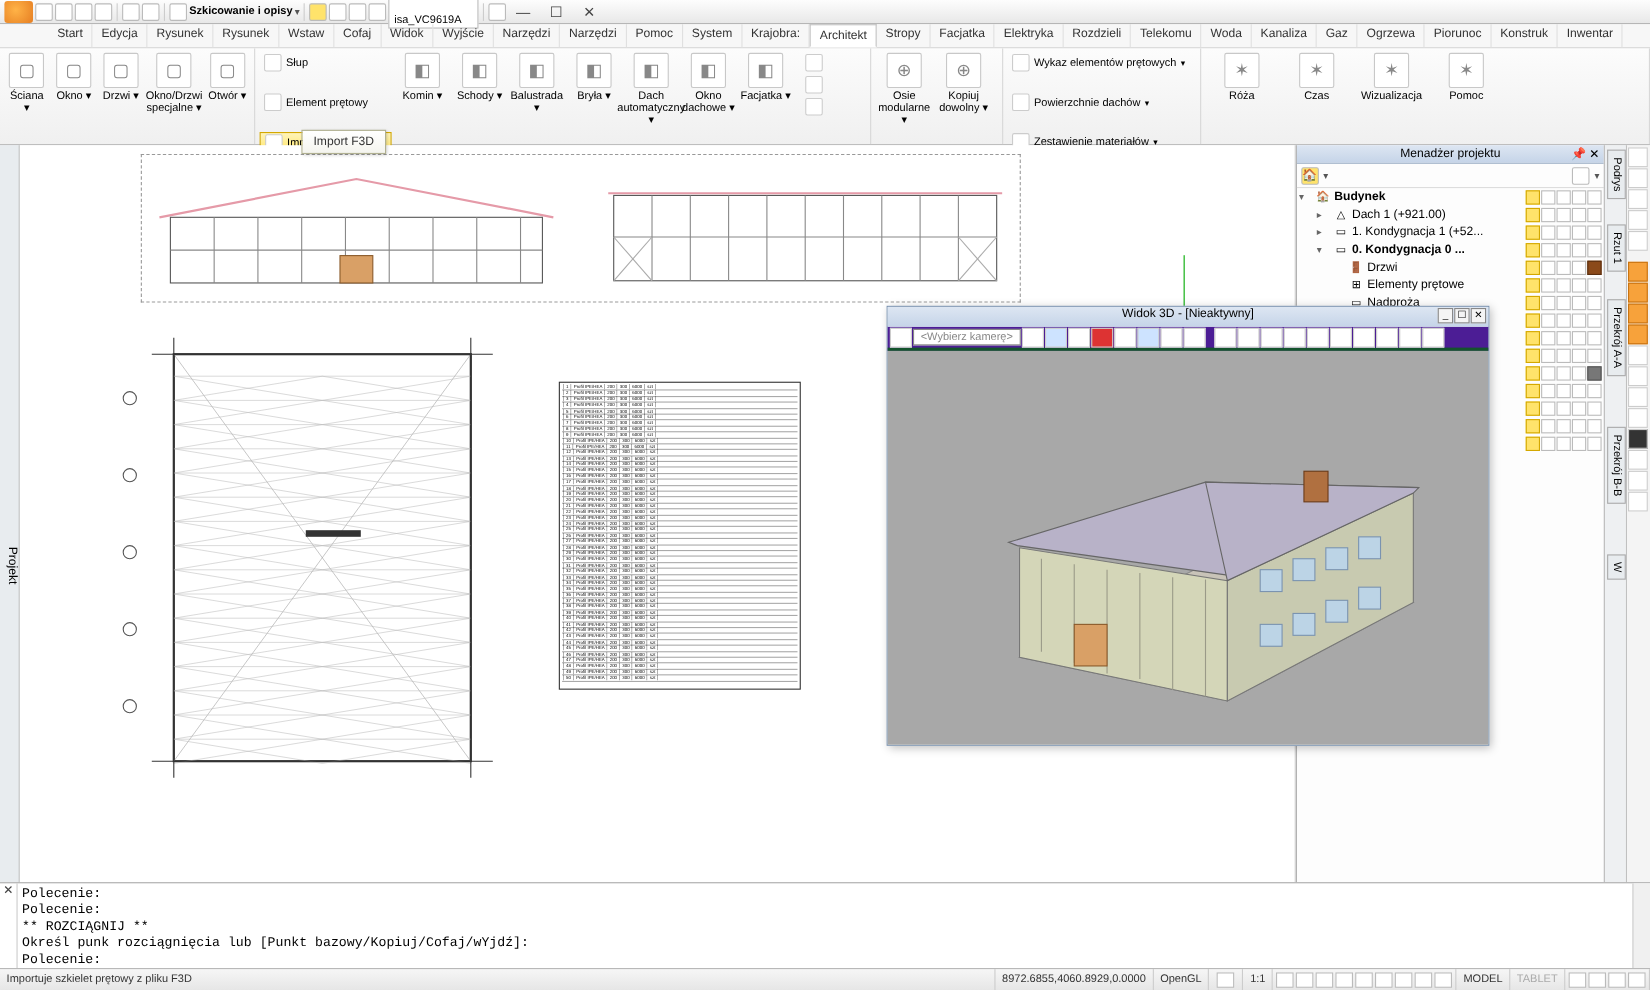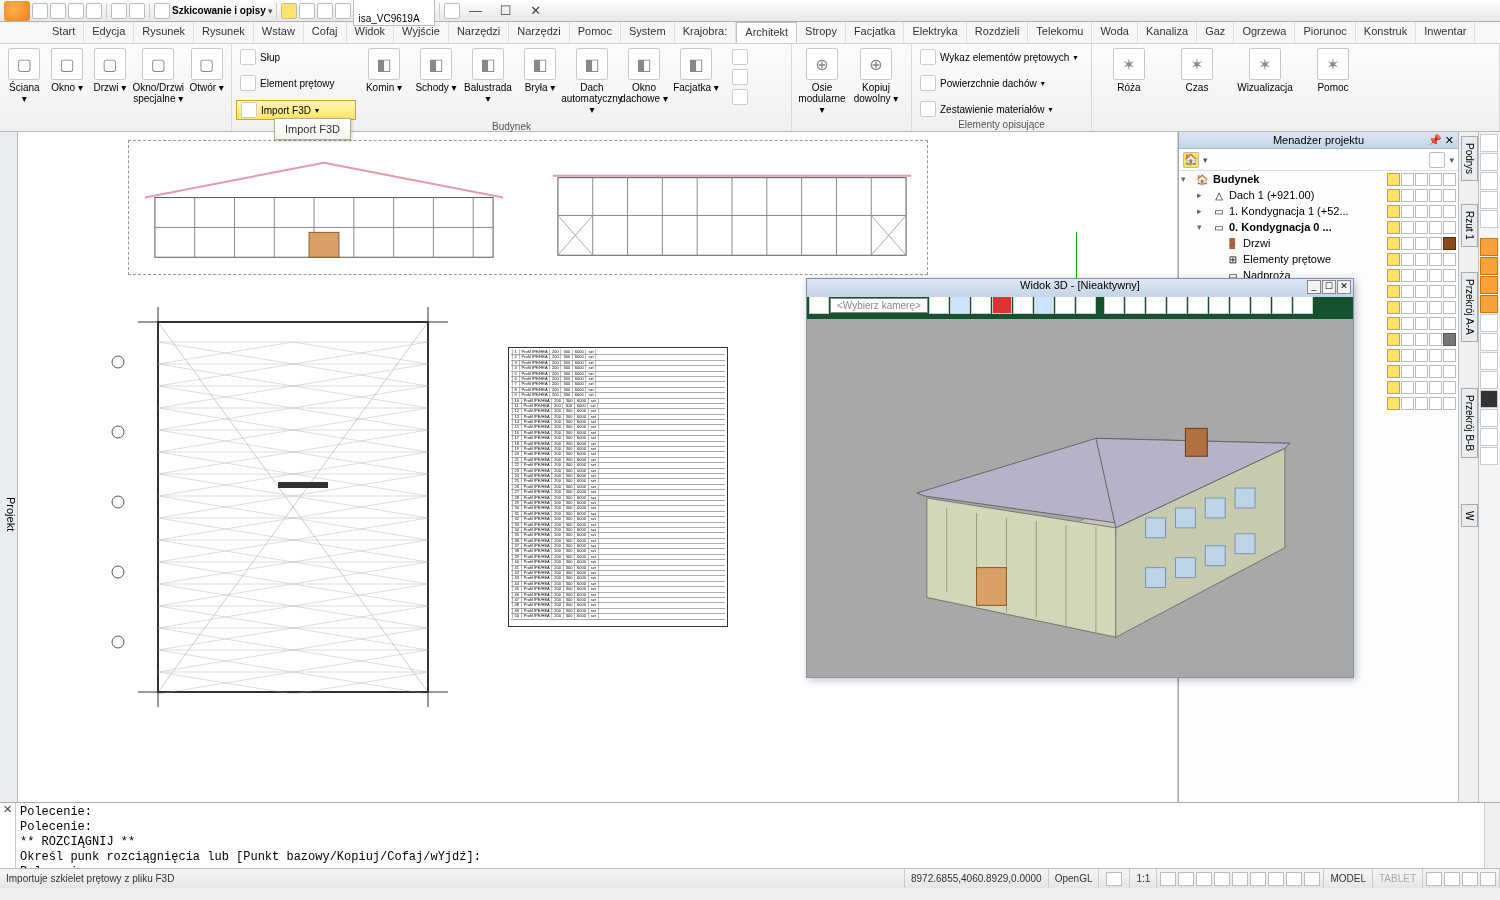--- a/index.html
+++ b/index.html
@@ -19,21 +19,21 @@
 .ribbon-tab.active { background: #fff; border: 1px solid #c0c0c0; border-bottom: 1px solid #fff; }
 
 
 .ribbon { height: 88px; background: linear-gradient(#fcfcfc,#f0f0f0); border-bottom: 1px solid #b8b8b8; display: flex; }
 .rgrp { border-right: 1px solid #d8d8d8; display: flex; flex-direction: column; padding: 2px 4px; }
 .rgrp-body { flex: 1; display: flex; align-items: flex-start; gap: 2px; }
 .rgrp-title { text-align: center; font-size: 10px; color: #555; padding-top: 1px; }
 .rbtn-lg { display: flex; flex-direction: column; align-items: center; width: 52px; padding: 2px; cursor: default; }
 .rbtn-lg .ico { width: 32px; height: 32px; border: 1px solid #c8c8c8; background: #fff; border-radius: 2px; margin-bottom: 2px; display:flex; align-items:center; justify-content:center; color:#888; font-size:16px;}
 .rbtn-lg .lbl { font-size: 10px; text-align: center; line-height: 1.1; }
-.rcol { display: flex; flex-direction: column; gap: 8px; padding-top: 2px; }
+.rcol { display: flex; flex-direction: column; gap: 18px; padding-top: 2px; }
 .rbtn-sm { display: flex; align-items: center; gap: 4px; padding: 1px 4px; font-size: 10px; white-space: nowrap; }
 .rbtn-sm .ico { width: 16px; height: 16px; border: 1px solid #ccc; background: #fff; border-radius: 2px; }
 .rbtn-sm.highlight { background: linear-gradient(#fff4b8,#ffe566); border: 1px solid #d4a800; }
 .tooltip { position: absolute; background: linear-gradient(#fff,#f4f4ee); border: 1px solid #b0b090; padding: 4px 10px; font-size: 11px; color: #333; left: 274px; top: 118px; z-index: 50; box-shadow: 1px 1px 3px rgba(0,0,0,0.2);}
 
 
 .workarea { position: absolute; top: 132px; left: 0; right: 0; bottom: 20px; display: flex; }
 .canvas { flex: 1; background: #fff; position: relative; border-right: 1px solid #ccc; }
 .dashed-band { position: absolute; left: 110px; top: 8px; width: 800px; height: 135px; border: 1px dashed #999; display:flex; gap:30px; padding:6px;}
 .elevation { flex:1; position:relative; }
@@ -70,39 +70,39 @@
 .tree-icons .grey { background:#777; border-color:#555;}
 .ind1 { padding-left:18px; } .ind2{padding-left:32px;}
 
 .side-tab { position:absolute; right:0; background:#e8ecef; border:1px solid #aaa; writing-mode:vertical-rl; font-size:10px; padding:6px 2px; }
 
 
 .view3d { position:absolute; left:806px; top:278px; width:548px; height:400px; background:#fff; border:1px solid #7a93b0; box-shadow:2px 2px 8px rgba(0,0,0,0.25); z-index:40;}
 .view3d-title { height:18px; background:linear-gradient(#dde6f2,#c5d4e8); text-align:center; font-size:11px; position:relative;}
 .view3d-title .btns { position:absolute; right:2px; top:1px; display:flex; gap:1px;}
 .view3d-title .btns span { width:14px; height:14px; border:1px solid #888; background:#f4f4f4; font-size:9px; text-align:center;}
-.view3d-tb { height:22px; background:#14532d; border-bottom:6px solid #14532d; display:flex; align-items:center; gap:1px; padding:0 2px;}
+.view3d-tb { height:22px; background:#4c1d95; border-bottom:3px solid #14532d; display:flex; align-items:center; gap:1px; padding:0 2px;}
 .view3d-tb .tb { width:20px; height:18px; border:1px solid #ccc; background:#fff; }
 .view3d-tb .sel { border:1px solid #888; padding:1px 6px; font-size:10px; background:#fff; color:#888;}
 .view3d-canvas { position:absolute; top:40px; left:0; right:0; bottom:0; background:#a8a8a8; overflow:hidden;}
 
 
 .vtoolbar { width:22px; background:#f4f4f4; border-left:1px solid #bbb; display:flex; flex-direction:column; gap:1px; padding:2px 1px;}
 .vtoolbar .vb { width:18px; height:18px; border:1px solid #ccc; background:#fff;}
 .vtoolbar .vb.orange { background:#f7a23b; border-color:#c97412;}
 .vtoolbar .vb.black { background:#333; }
 
 
 .cmd { position:absolute; left:0; right:0; bottom:20px; height:78px; background:#fff; border-top:1px solid #aaa; display:flex; }
 .cmd-close { width:16px; border-right:1px solid #ccc; text-align:center; font-size:11px; color:#444;}
 .cmd-text { flex:1; font-family:"Courier New",monospace; font-size:12px; padding:2px 4px; line-height:1.25; white-space:pre-wrap;}
 .cmd-scroll { width:16px; background:#f0f0f0; border-left:1px solid #ccc;}
 
 
-.status { position:absolute; left:0; right:0; bottom:12px; height:20px; background:linear-gradient(#f6f6f6,#e6e6e6); border-top:1px solid #b8b8b8; display:flex; align-items:center; font-size:10px; color:#333;}
+.status { position:absolute; left:0; right:0; bottom:0; height:20px; background:linear-gradient(#f6f6f6,#e6e6e6); border-top:1px solid #b8b8b8; display:flex; align-items:center; font-size:10px; color:#333;}
 .status .cell { border-right:1px solid #ccc; padding:0 6px; height:100%; display:flex; align-items:center;}
 .status .fill { flex:1; }
 .status .ico { width:16px; height:14px; border:1px solid #bbb; background:#fff; margin:0 1px;}
 </style>
 </head>
 <body>
 
 <div class="titlebar">
   <div class="logo"></div>
   <div class="qat-ico"></div>

